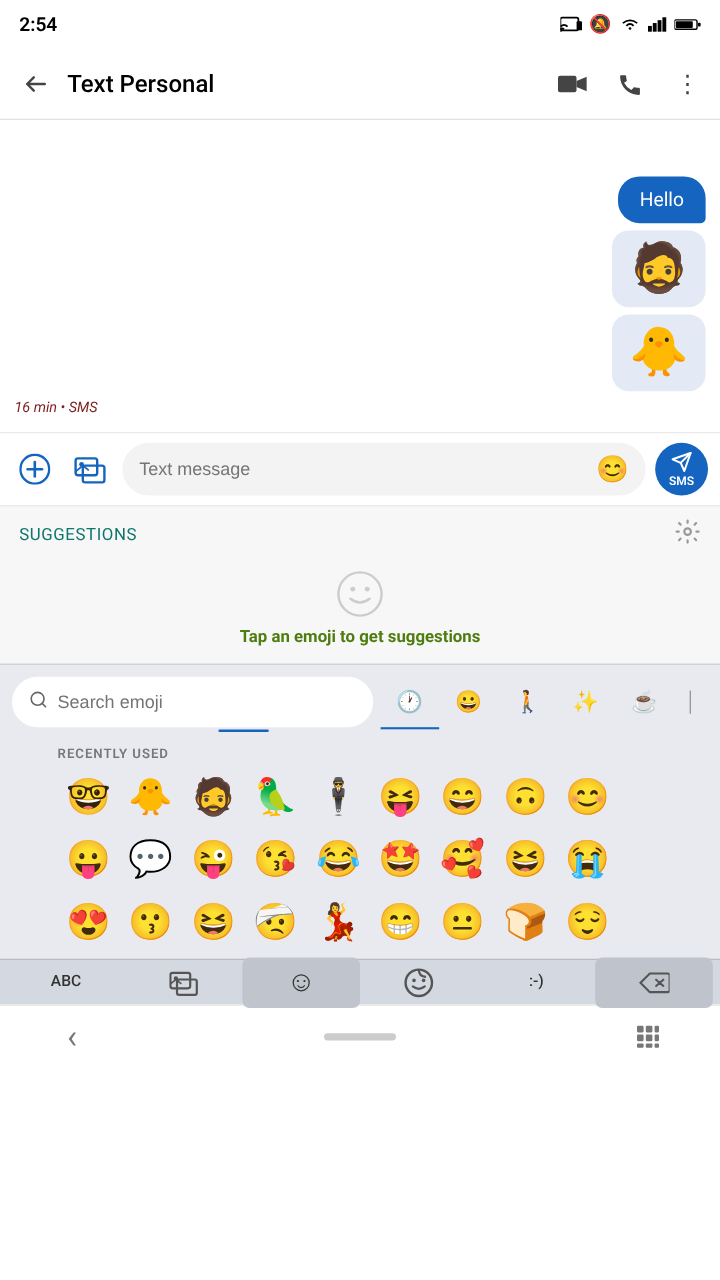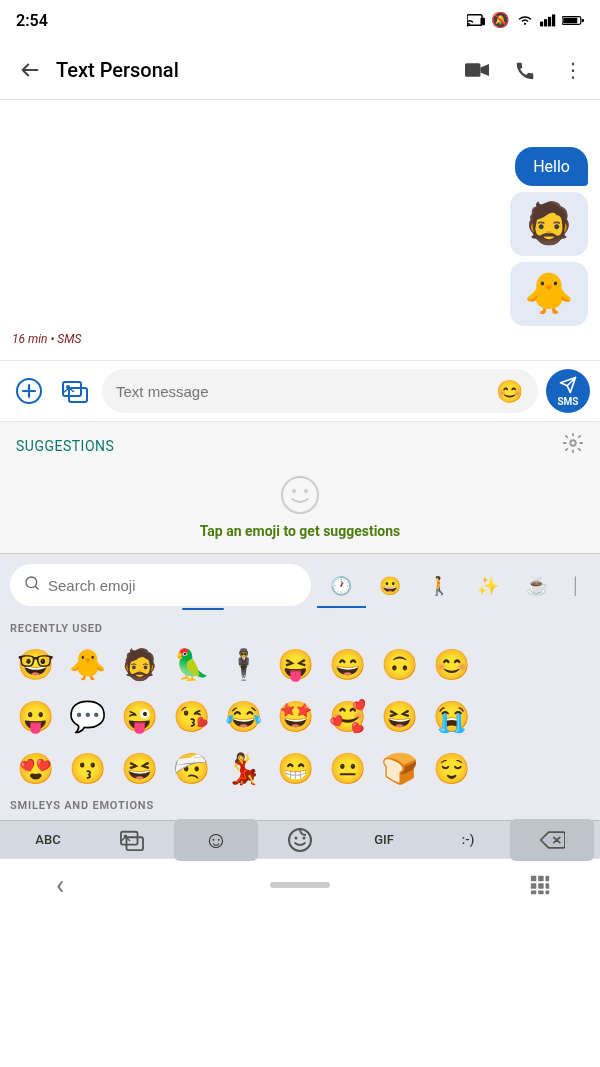--- a/index.html
+++ b/index.html
@@ -285,20 +285,21 @@
       justify-content: center;
       color: #999;
       font-size: 16px;
       cursor: pointer;
     }
 
     
     .emoji-grid-area {
       padding: 6px 24px 4px 10px;
       overflow: hidden;
+      margin-left: 38px;
     }
     .emoji-section-label {
       font-size: 11px;
       color: #777;
       font-weight: 600;
       text-transform: uppercase;
       letter-spacing: 0.8px;
       margin-bottom: 4px;
       margin-top: 6px;
     }
@@ -566,21 +567,20 @@
       <div class="emoji-cell">😍</div>
       <div class="emoji-cell">😗</div>
       <div class="emoji-cell">😆</div>
       <div class="emoji-cell">🤕</div>
       <div class="emoji-cell">💃</div>
       <div class="emoji-cell">😁</div>
       <div class="emoji-cell">😐</div>
       <div class="emoji-cell">🍞</div>
       <div class="emoji-cell">😌</div>
     </div>
-    <div class="emoji-section-label">SMILEYS AND EMOTIONS</div>
   </div>
 
   <div class="keyboard-bottom-bar">
     <div class="kb-btn">ABC</div>
     <div class="kb-btn">
       <svg width="24" height="22" viewBox="0 0 26 24" fill="none">
         <rect x="1" y="3" width="18" height="14" rx="2" stroke="#555" stroke-width="2"></rect>
         <rect x="7" y="9" width="18" height="14" rx="2" stroke="#555" stroke-width="2"></rect>
         <circle cx="6" cy="8" r="2" fill="#555"></circle>
         <path d="M1 13L6 9L11 13" stroke="#555" stroke-width="1.5" fill="none"></path>
@@ -589,21 +589,20 @@
     <div class="kb-btn active" style="font-size:24px;">☺</div>
     <div class="kb-btn" style="font-size:22px;">
       <svg width="26" height="26" viewBox="0 0 26 26" fill="none">
         <circle cx="13" cy="13" r="11" stroke="#555" stroke-width="2"></circle>
         <circle cx="9" cy="11" r="1.5" fill="#555"></circle>
         <circle cx="17" cy="11" r="1.5" fill="#555"></circle>
         <path d="M8 16 Q13 20 18 16" stroke="#555" stroke-width="1.8" fill="none" stroke-linecap="round"></path>
         <path d="M13 2 Q13 8 19 8" stroke="#555" stroke-width="1.8" fill="none"></path>
       </svg>
     </div>
-    <div class="kb-btn">GIF</div>
     <div class="kb-btn">:-)</div>
     <div class="kb-btn kb-delete">
       <svg width="26" height="20" viewBox="0 0 30 22" fill="none">
         <path d="M11 2H28C29 2 30 3 30 4V18C30 19 29 20 28 20H11L2 11L11 2Z" stroke="#555" stroke-width="2" fill="none"></path>
         <path d="M17 8L24 14M24 8L17 14" stroke="#555" stroke-width="2" stroke-linecap="round"></path>
       </svg>
     </div>
   </div>
 </div>
 

